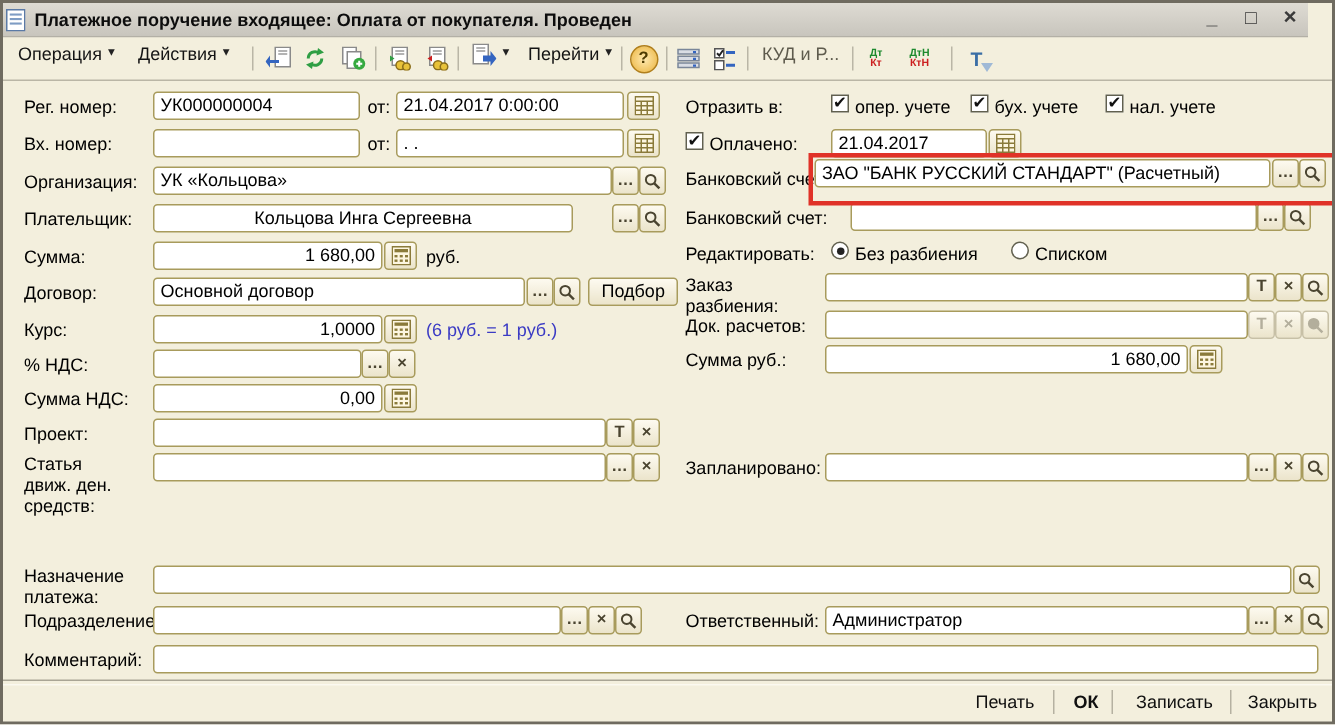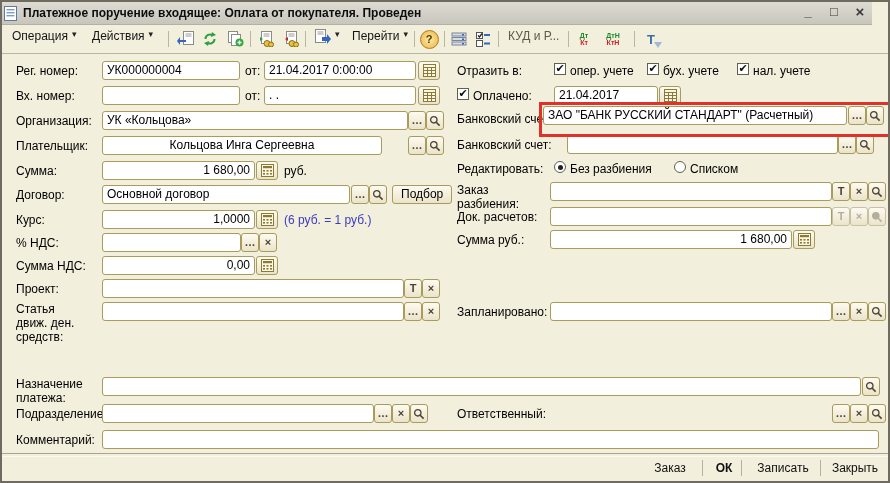--- a/index.html
+++ b/index.html
@@ -445,31 +445,32 @@
   <div class="fbtn" style="left:830px;top:300px;">…</div>
   <div class="fbtn" style="left:848px;top:300px;">×</div>
   <div class="fbtn" style="left:866px;top:300px;">
       <svg width="12" height="12" viewBox="0 0 12 12">
         <circle cx="4.8" cy="4.8" r="3.2" fill="none" stroke="#4a4430" stroke-width="1.3"></circle>
         <line x1="7.2" y1="7.2" x2="10.6" y2="10.6" stroke="#4a4430" stroke-width="1.6"></line>
       </svg>
     </div>
 
   <span class="lbl" style="left:455px;top:405px;">Ответственный:</span>
+  <div class="field" style="left:548px;top:402px;width:282px;">Администратор</div>
   <div class="fbtn" style="left:830px;top:402px;">…</div>
   <div class="fbtn" style="left:848px;top:402px;">×</div>
   <div class="fbtn" style="left:866px;top:402px;">
       <svg width="12" height="12" viewBox="0 0 12 12">
         <circle cx="4.8" cy="4.8" r="3.2" fill="none" stroke="#4a4430" stroke-width="1.3"></circle>
         <line x1="7.2" y1="7.2" x2="10.6" y2="10.6" stroke="#4a4430" stroke-width="1.6"></line>
       </svg>
     </div>
 
   <div class="footer-sep"></div>
-  <div class="footbtn" style="left:637px;width:58px;">Заказ</div>
+  <div class="footbtn" style="left:637px;width:58px;">Печать</div>
   <div class="fsep" style="left:700px;"></div>
   <div class="footbtn" style="left:704px;width:32px;font-weight:bold;">ОК</div>
   <div class="fsep" style="left:739px;"></div>
   <div class="footbtn" style="left:743px;width:72px;">Записать</div>
   <div class="fsep" style="left:818px;"></div>
   <div class="footbtn" style="left:822px;width:58px;">Закрыть</div>
 
 </div>
 
 </body></html>

